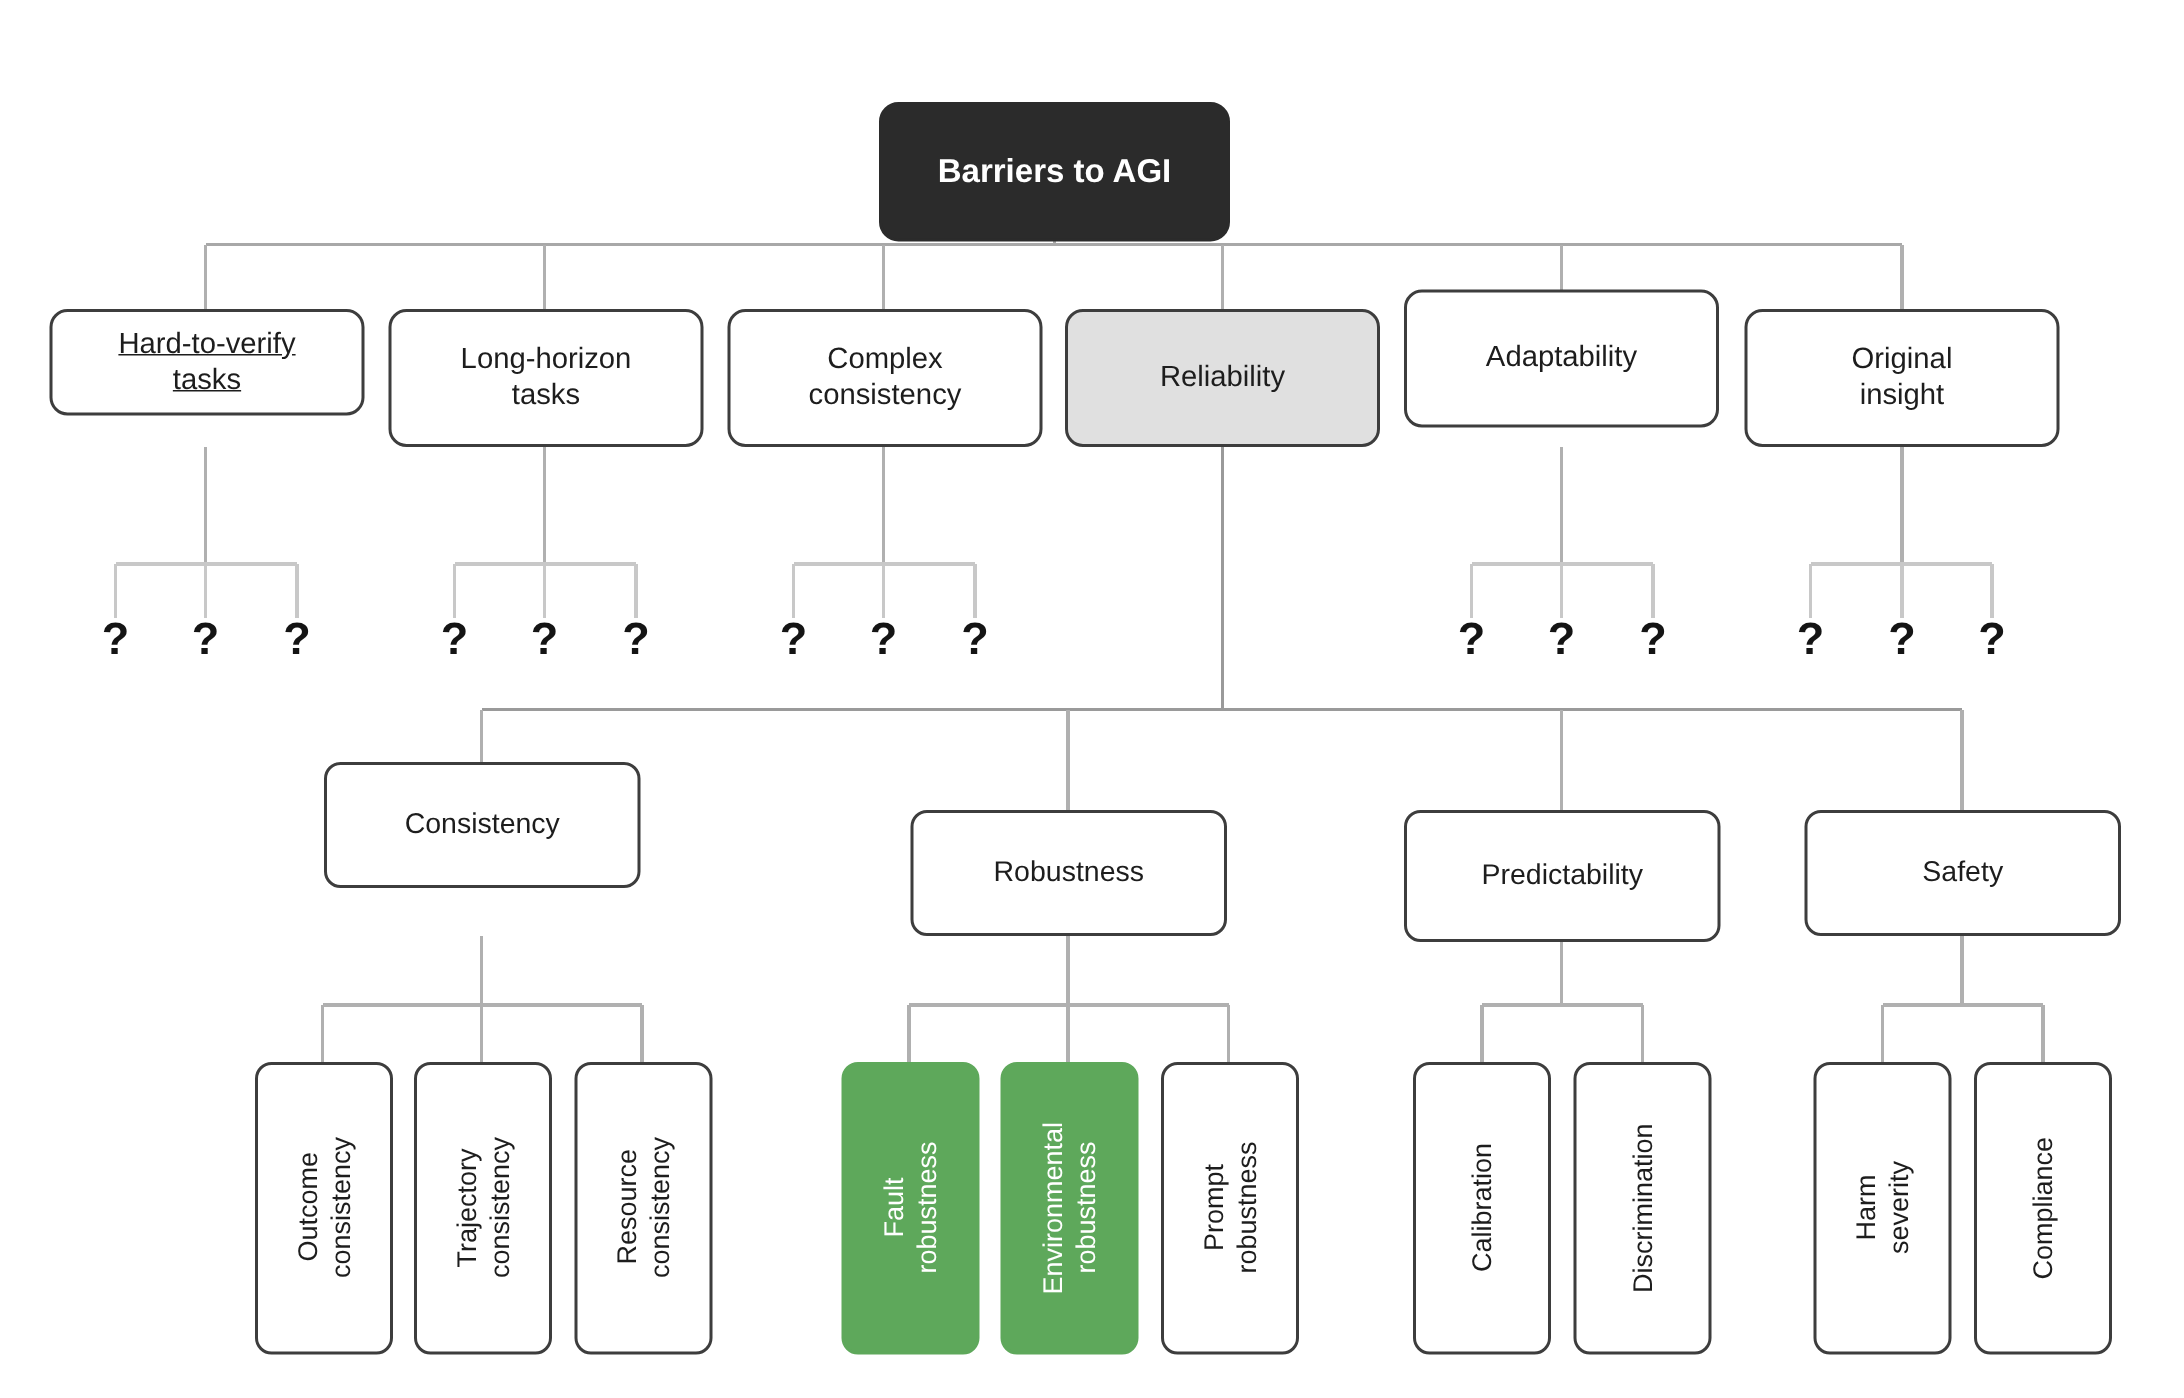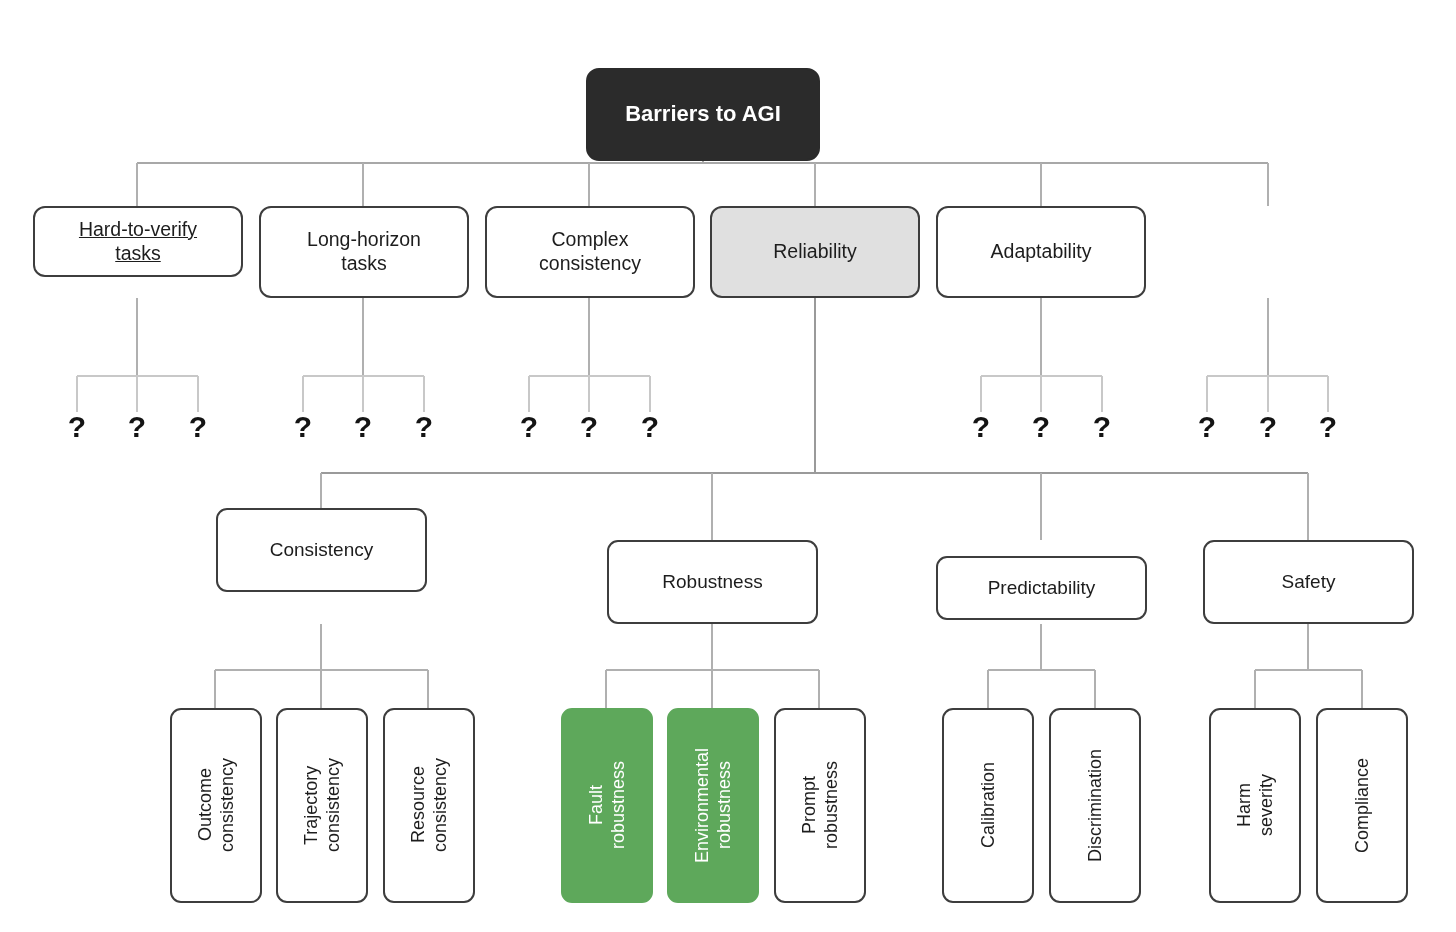--- a/index.html
+++ b/index.html
@@ -186,24 +186,29 @@
   <div class="node lvl2" style="left:485px; top:206px; width:210px; height:92px;justify-content:center;">
     <span>
       <span>Complex</span><br><span>consistency</span>
     </span>
   </div>
 
   <div class="node lvl2 highlight" style="left:710px; top:206px; width:210px; height:92px;">
     <span>Reliability</span>
   </div>
 
-  <div class="node lvl2" style="left:936px; top:206px; width:210px; height:92px;">
+  <div class="node lvl2" style="left:936px; top:193px; width:210px; height:92px;">
     <span>Adaptability</span>
   </div>
 
+  <div class="node lvl2" style="left:1163px; top:206px; width:210px; height:92px;">
+    <span>
+      <span>Original</span><br><span>insight</span>
+    </span>
+  </div>
 
   <div class="qmark" style="left:65px;  top:412px;"><span>?</span></div>
   <div class="qmark" style="left:125px; top:412px;"><span>?</span></div>
   <div class="qmark" style="left:186px; top:412px;"><span>?</span></div>
 
   <div class="qmark" style="left:291px; top:412px;"><span>?</span></div>
   <div class="qmark" style="left:351px; top:412px;"><span>?</span></div>
   <div class="qmark" style="left:412px; top:412px;"><span>?</span></div>
 
   <div class="qmark" style="left:517px; top:412px;"><span>?</span></div>
@@ -219,21 +224,21 @@
   <div class="qmark" style="left:1316px; top:412px;"><span>?</span></div>
 
   <div class="node lvl3" style="left:216px; top:508px; width:211px; height:84px;">
     <span>Consistency</span>
   </div>
 
   <div class="node lvl3" style="left:607px; top:540px; width:211px; height:84px;">
     <span>Robustness</span>
   </div>
 
-  <div class="node lvl3" style="left:936px; top:556px; width:211px; height:64px;">
+  <div class="node lvl3" style="left:936px; top:540px; width:211px; height:88px;">
     <span>Predictability</span>
   </div>
 
   <div class="node lvl3" style="left:1203px; top:540px; width:211px; height:84px;">
     <span>Safety</span>
   </div>
 
   <div class="node leaf" style="left:170px; top:708px; width:92px; height:195px;">
     <span class="vtext">Outcome
 consistency</span>

